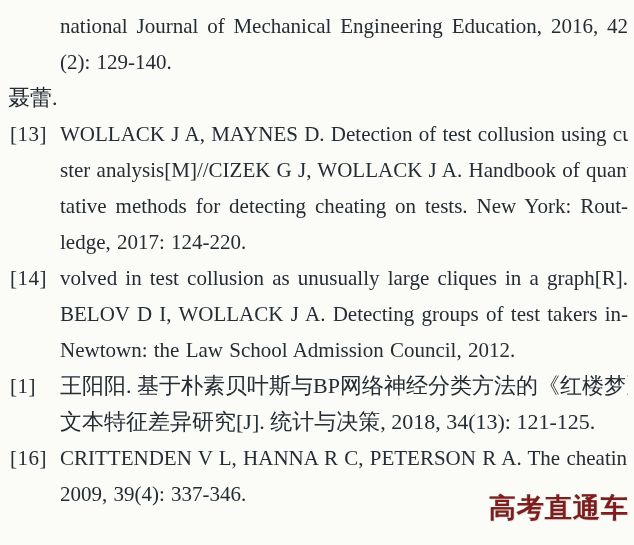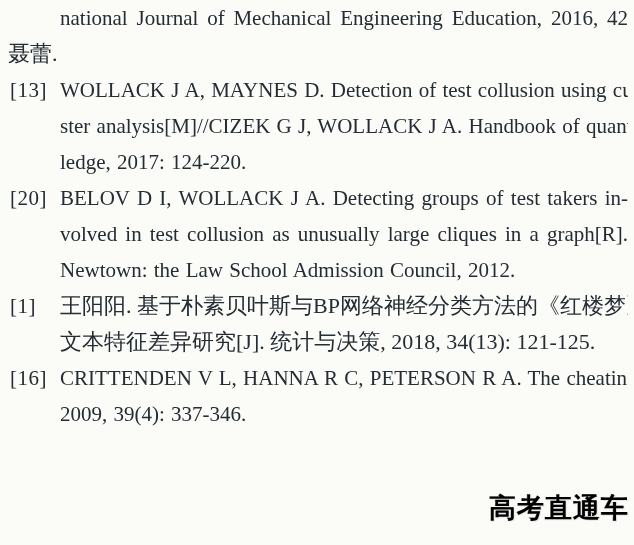--- a/index.html
+++ b/index.html
@@ -10,21 +10,21 @@
     width: 634px;
     height: 545px;
     background: #fbfbf8;
     font-family: "Liberation Serif", "DejaVu Serif", serif;
     color: #242c34;
     position: relative;
     overflow: hidden;
   }
   .refs {
     position: absolute;
-    top: 0;
+    top: 8px;
     left: 8px;
     width: 620px;
     font-family: Liberation Serif, serif;
   }
   .entry {
     display: grid;
     grid-template-columns: 52px 1fr;
     align-items: start;
   }
   .num {
@@ -53,58 +53,60 @@
     word-spacing: 0;
   }
   .watermark {
     position: absolute;
     top: 493px;
     left: 489px;
     font-size: 27px;
     line-height: 30px;
     font-family: "Liberation Sans", "DejaVu Sans", sans-serif;
     font-weight: bold;
-    color: #000000;
+    color: #7f1d1d;
     letter-spacing: 1px;
     text-shadow: 1px 1px 0 #e8e8e6, -0.5px -0.5px 0 #9a9a98;
     white-space: nowrap;
   }
 </style>
 </head>
 <body>
 
 <div class="refs">
 
   <div class="entry">
     <div class="num"></div>
     <div class="lines">
       <div class="line j">national Journal of Mechanical Engineering Education, 2016, 42</div>
+      <div class="line">(2): 129-140.</div>
     </div>
   </div>
 
   <div class="entry">
     <div class="lines">
       <div class="line cn">聂蕾. 考生的常用作弊手段及防范策略[J]. 科技风, 2020(7): 237.</div>
     </div>
   </div>
 
   <div class="entry">
     <div class="num">[13]</div>
     <div class="lines">
       <div class="line j">WOLLACK J A, MAYNES D. Detection of test collusion using cul-</div>
       <div class="line j">ster analysis[M]//CIZEK G J, WOLLACK J A. Handbook of quanti-</div>
+      <div class="line j">tative methods for detecting cheating on tests. New York: Rout-</div>
       <div class="line">ledge, 2017: 124-220.</div>
     </div>
   </div>
 
   <div class="entry">
-    <div class="num">[20]</div>
+    <div class="num">[14]</div>
     <div class="lines">
+      <div class="line j">volved in test collusion as unusually large cliques in a graph[R].</div>
       <div class="line j">BELOV D I, WOLLACK J A. Detecting groups of test takers in-</div>
-      <div class="line j">volved in test collusion as unusually large cliques in a graph[R].</div>
       <div class="line">Newtown: the Law School Admission Council, 2012.</div>
     </div>
   </div>
 
   <div class="entry">
     <div class="num">[1]</div>
     <div class="lines">
       <div class="line cn">王阳阳. 基于朴素贝叶斯与BP网络神经分类方法的《红楼梦》</div>
       <div class="line cn">文本特征差异研究[J]. 统计与决策, 2018, 34(13): 121-125.</div>
     </div>

